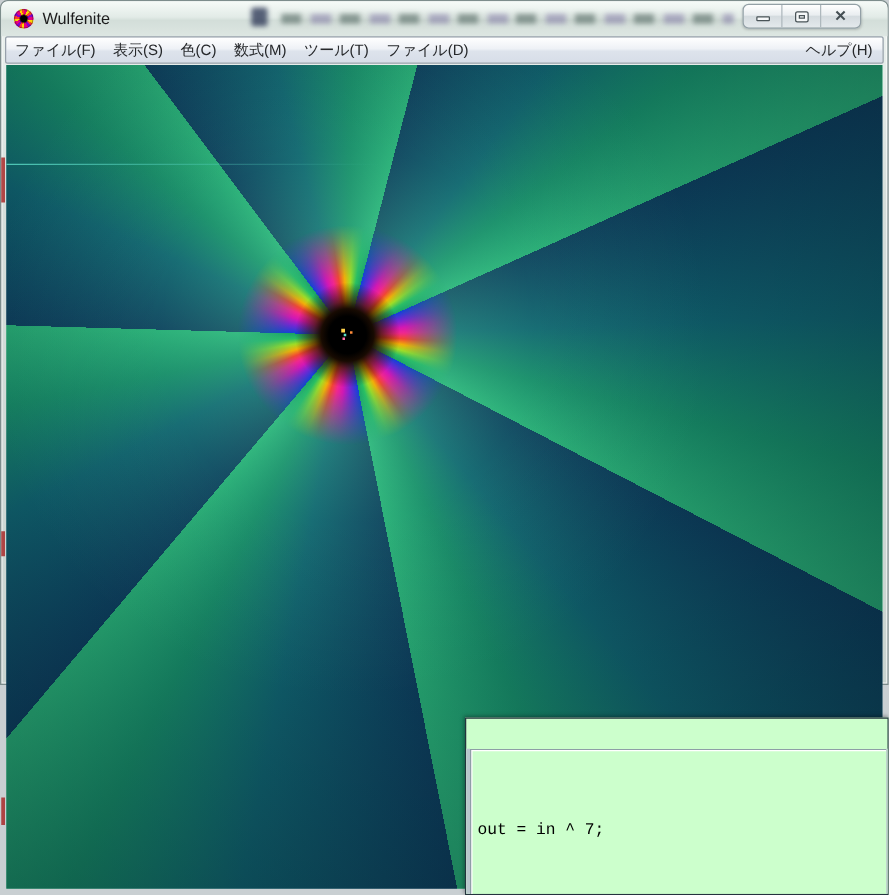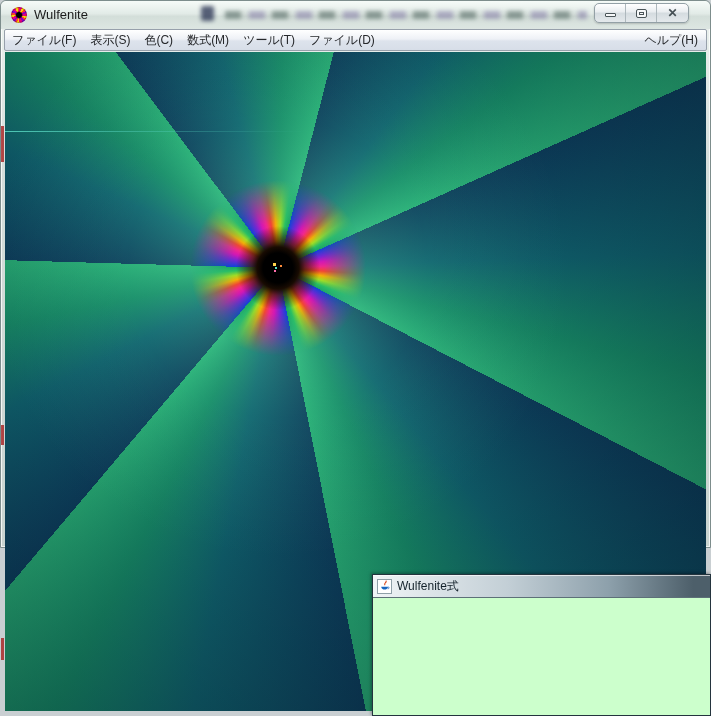--- a/index.html
+++ b/index.html
@@ -152,24 +152,20 @@
       <div class="dot dot-orange"></div>
       <div class="scanline"></div>
     </div>
 
     <div class="red-bleed rb1"></div>
     <div class="red-bleed rb2"></div>
     <div class="red-bleed rb3"></div>
   </div>
 
   <div class="formula-window">
-    <div class="f-titlebar">
-      <span class="java-icon">
-        <svg width="12" height="12" viewBox="0 0 16 16">
-          <path d="M9 1 C11.5 3 5.5 4 8 7" stroke="#d84315" fill="none" stroke-width="1.4"></path>
-          <path d="M3 9 h9 c0 2.4 -2.1 3.8 -4.5 3.8 C5 12.8 3 11.4 3 9 z" fill="#1565c0"></path>
-          <path d="M12 9.2 c2.2 0.2 2 2.4 -0.4 2.6" stroke="#1565c0" fill="none" stroke-width="1"></path>
-        </svg>
-      </span>
-      <span class="f-title">Wulfenite式</span>
+    <div class="f-content">
+      <div>out = in ^ 7;</div>
+      
+      
+      
     </div>
   </div>
 </div>
 
 </body></html>

